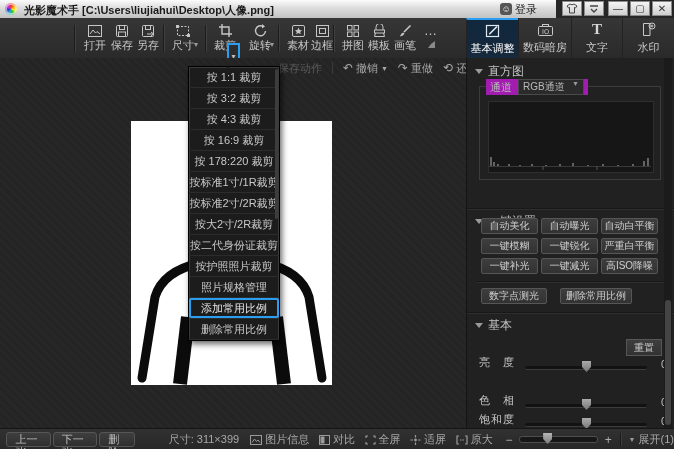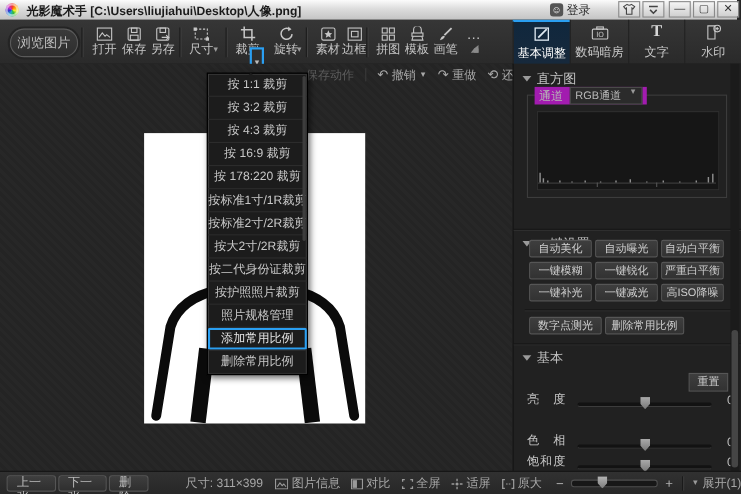--- a/index.html
+++ b/index.html
@@ -1,21 +1,21 @@
 <!DOCTYPE html>
 <html><head>
 <meta charset="utf-8">
 <style>
   html,body{margin:0;padding:0;}
   body{width:674px;height:449px;position:relative;overflow:hidden;
        font-family:"Liberation Sans","DejaVu Sans",sans-serif;
        background:#262626;-webkit-font-smoothing:antialiased;}
   .abs{position:absolute;}
   
-  .titlebar{left:0;top:0;width:670px;height:18px;
+  .titlebar{left:0;top:0;width:556px;height:18px;
     background:linear-gradient(#fbfbfb,#dcdcdc 45%,#c3c3c3);border-bottom:1px solid #7a7a7a;}
   .appicon{left:5px;top:3px;width:12px;height:12px;border-radius:50%;
     background:conic-gradient(#e33,#f90,#ee3,#3b3,#2ac,#33c,#c3c,#e33);
     box-shadow:inset 0 0 0 2px rgba(255,255,255,.55);}
   .title-text{left:24px;top:3px;font-size:11px;font-weight:bold;color:#1a1a1a;white-space:nowrap;}
   .login{left:500px;top:1px;height:16px;display:flex;align-items:center;gap:3px;font-size:11px;color:#222;cursor:default;}
   .login .face{width:12px;height:12px;border-radius:3px;background:#555;color:#eee;font-size:9px;line-height:12px;text-align:center;}
   .winbtn{top:1px;width:20px;height:15px;background:linear-gradient(#f4f4f4,#cfcfcf);
     border:1px solid #8a8a8a;box-sizing:border-box;color:#333;font-size:10px;line-height:13px;text-align:center;}
   
@@ -111,21 +111,20 @@
     <svg width="10" height="10" viewBox="0 0 10 10" style="margin:2px auto 0;">
         <path d="M1 2 H9 M2 5 L5 8 8 5" fill="none" stroke="#444" stroke-width="1.4"></path>
       </svg>
   </div>
   <div class="abs winbtn" style="left:608px;">—</div>
   <div class="abs winbtn" style="left:630px;">▢</div>
   <div class="abs winbtn" style="left:652px;">✕</div>
 </div>
 
 <div class="abs toolbar">
-  <div class="abs browse-btn">浏览图片</div>
   <div class="abs tsep" style="left:74px;"></div>
 
   <div class="abs tbtn" style="left:78px;">
     <span class="ticon">
         <svg width="16" height="14" viewBox="0 0 16 14">
           <rect x="1.5" y="1.5" width="13" height="11" fill="none" stroke="#c6c6c6"></rect>
           <path d="M3 10 L6 6 8.5 9 10 7.5 13 10" fill="none" stroke="#c6c6c6"></path>
         </svg>
       </span>
     <span class="tlabel">打开</span>
@@ -376,21 +375,21 @@
     <div class="okbtn">自动曝光</div>
     <div class="okbtn">自动白平衡</div>
     <div class="okbtn">一键模糊</div>
     <div class="okbtn">一键锐化</div>
     <div class="okbtn">严重白平衡</div>
     <div class="okbtn">一键补光</div>
     <div class="okbtn">一键减光</div>
     <div class="okbtn">高ISO降噪</div>
   </div>
   <div class="sect-sep abs" style="left:10px;top:223px;width:188px;"></div>
-  <div class="abs" style="left:14px;top:230px;display:flex;gap:3px;">
+  <div class="abs" style="left:14px;top:230px;display:flex;gap:13px;">
     <div class="okbtn" style="width:66px;height:16px;">数字点测光</div>
     <div class="okbtn" style="width:72px;height:16px;">删除常用比例</div>
   </div>
   <div class="sect-sep abs" style="left:0;top:254px;width:208px;"></div>
 
   <div class="sect-h abs" style="left:0;top:259px;width:200px;">
     <span class="tri"></span>
     <span>基本</span>
   </div>
 

